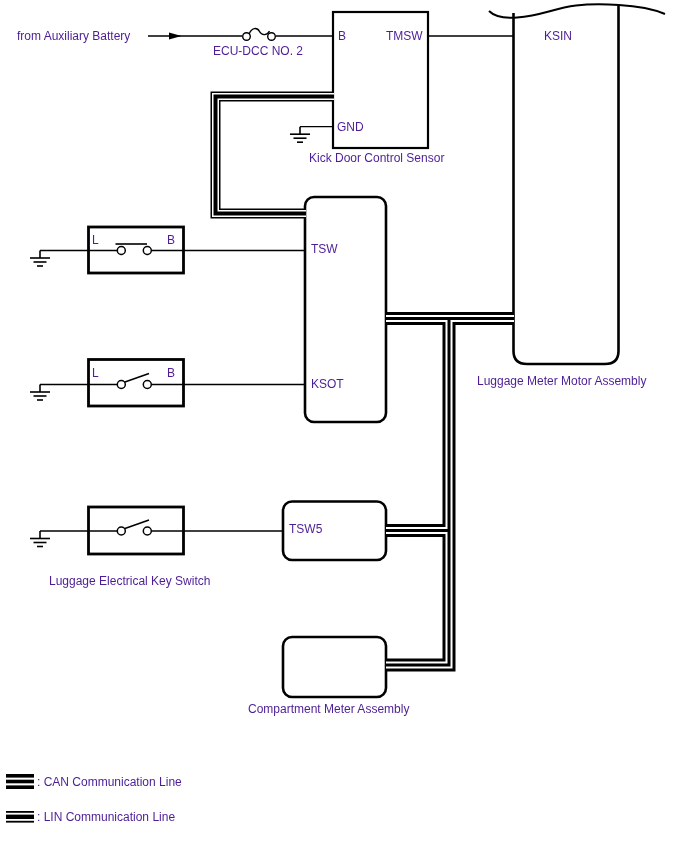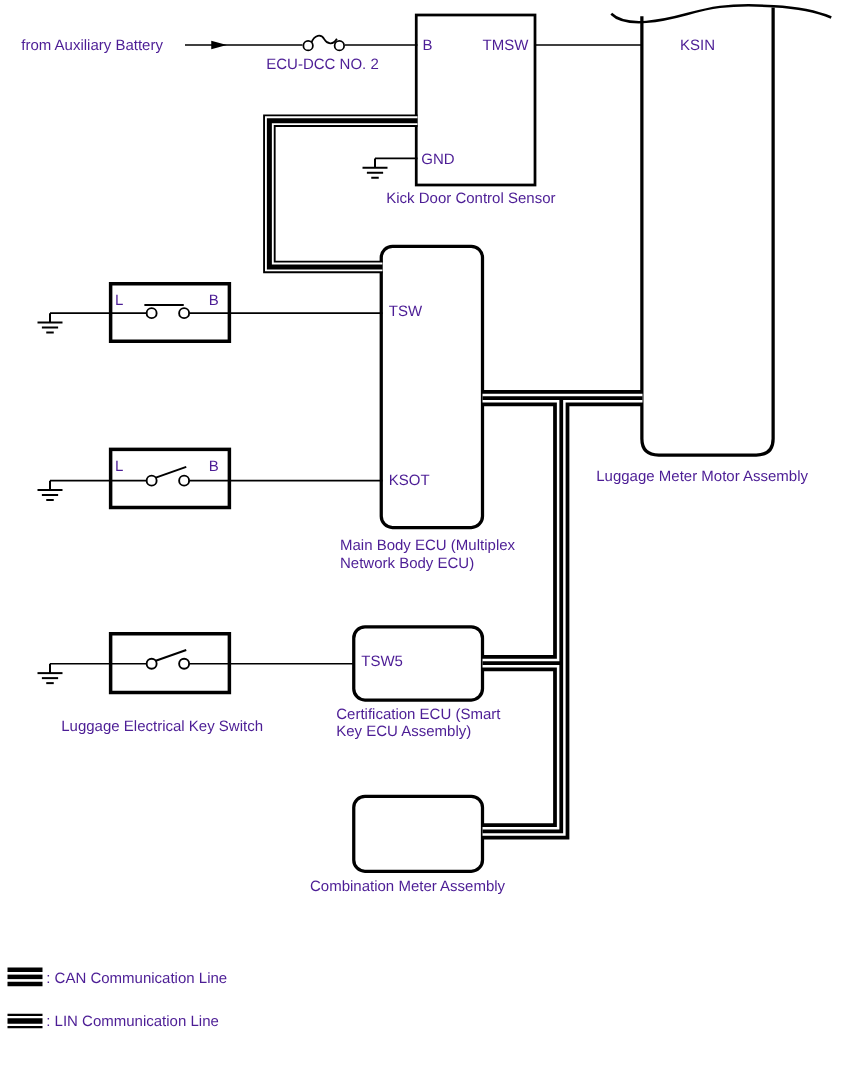--- a/index.html
+++ b/index.html
@@ -124,33 +124,29 @@
 <div class="lbl" style="left:338px;top:29px">B</div>
 <div class="lbl" style="left:386px;top:29px">TMSW</div>
 <div class="lbl" style="left:337px;top:120px">GND</div>
 <div class="lbl" style="left:309px;top:151px">Kick Door Control Sensor</div>
 
 <div class="lbl" style="left:544px;top:29px">KSIN</div>
 <div class="lbl" style="left:477px;top:374px">Luggage Meter Motor Assembly</div>
 
 <div class="lbl" style="left:311px;top:242px">TSW</div>
 <div class="lbl" style="left:311px;top:377px">KSOT</div>
-<div class="lbl" style="left:272px;top:429px">Main Body ECU (Multiplex
-Network Body ECU)</div>
 
 <div class="lbl" style="left:92px;top:233px">L</div>
 <div class="lbl" style="left:167px;top:233px">B</div>
 
 <div class="lbl" style="left:92px;top:366px">L</div>
 <div class="lbl" style="left:167px;top:366px">B</div>
 
 <div class="lbl" style="left:49px;top:574px">Luggage Electrical Key Switch</div>
 
 <div class="lbl" style="left:289px;top:522px">TSW5</div>
-<div class="lbl" style="left:269px;top:564px">Certification ECU (Smart
-Key ECU Assembly)</div>
 
-<div class="lbl" style="left:248px;top:702px">Combination Meter Assembly</div>
+<div class="lbl" style="left:248px;top:702px">Compartment Meter Assembly</div>
 
 <div class="lbl" style="left:37px;top:775px">: CAN Communication Line</div>
 <div class="lbl" style="left:37px;top:810px">: LIN Communication Line</div>
 
 </div>
 
 </body></html>

